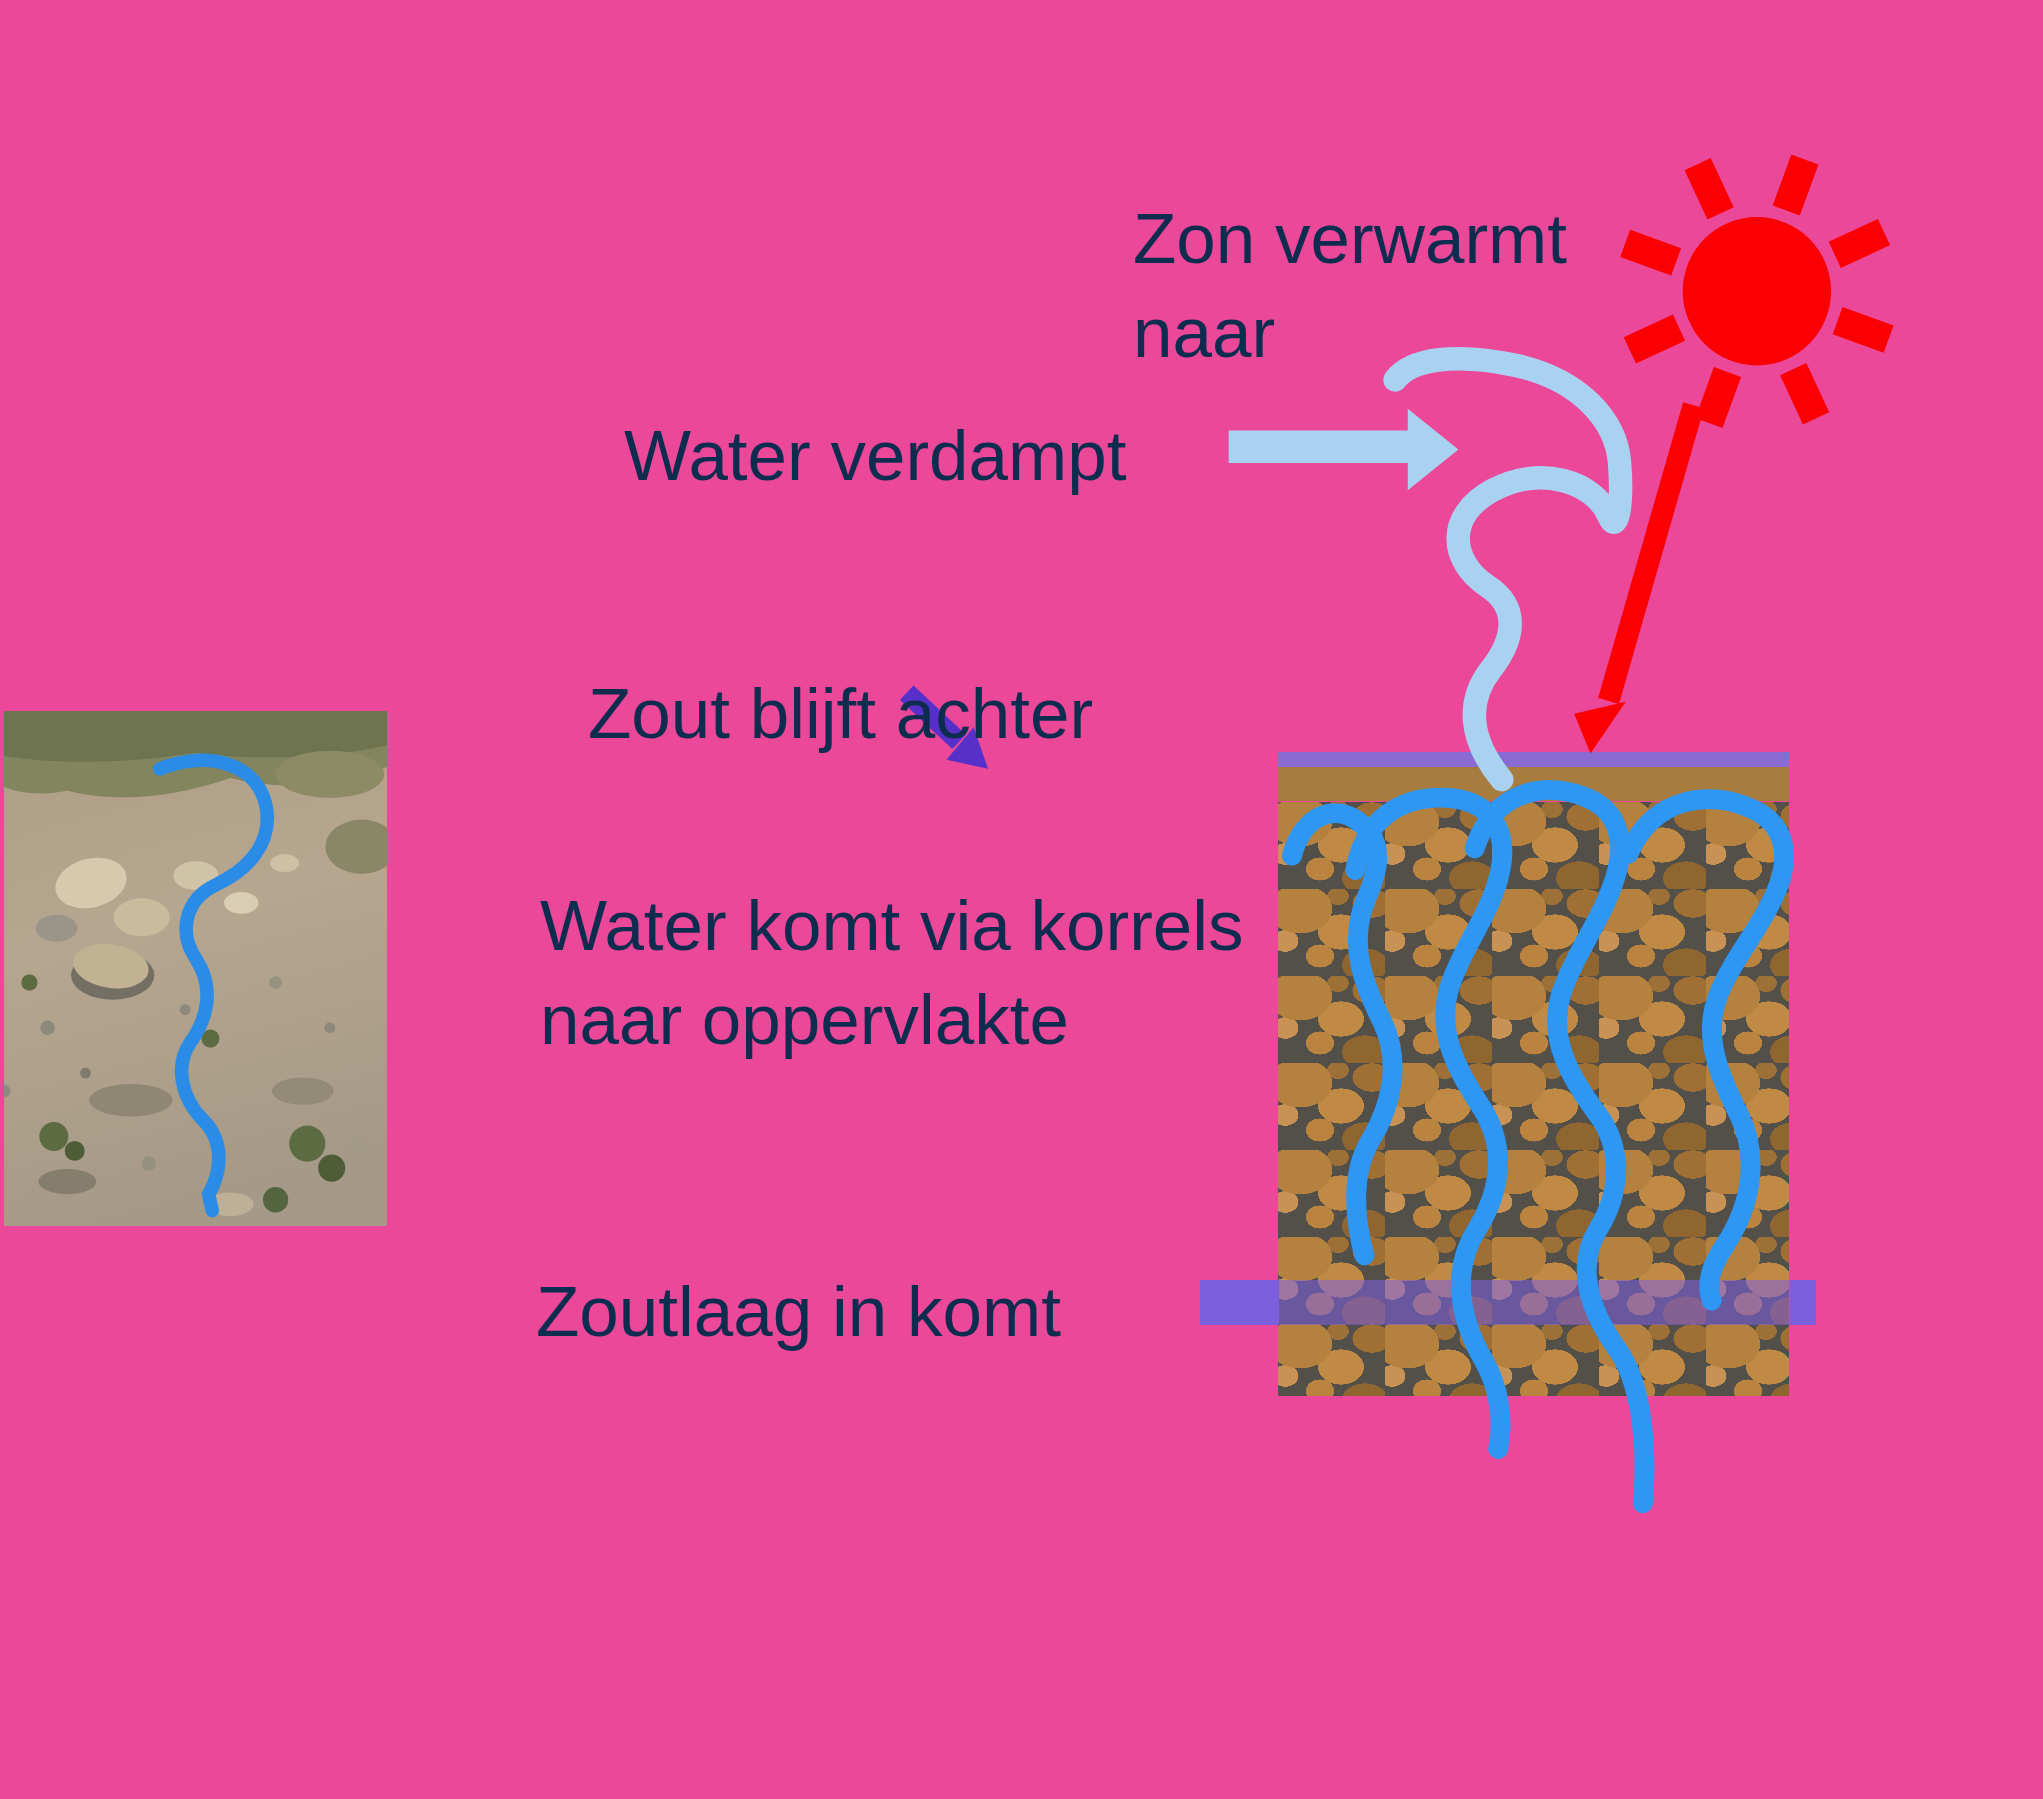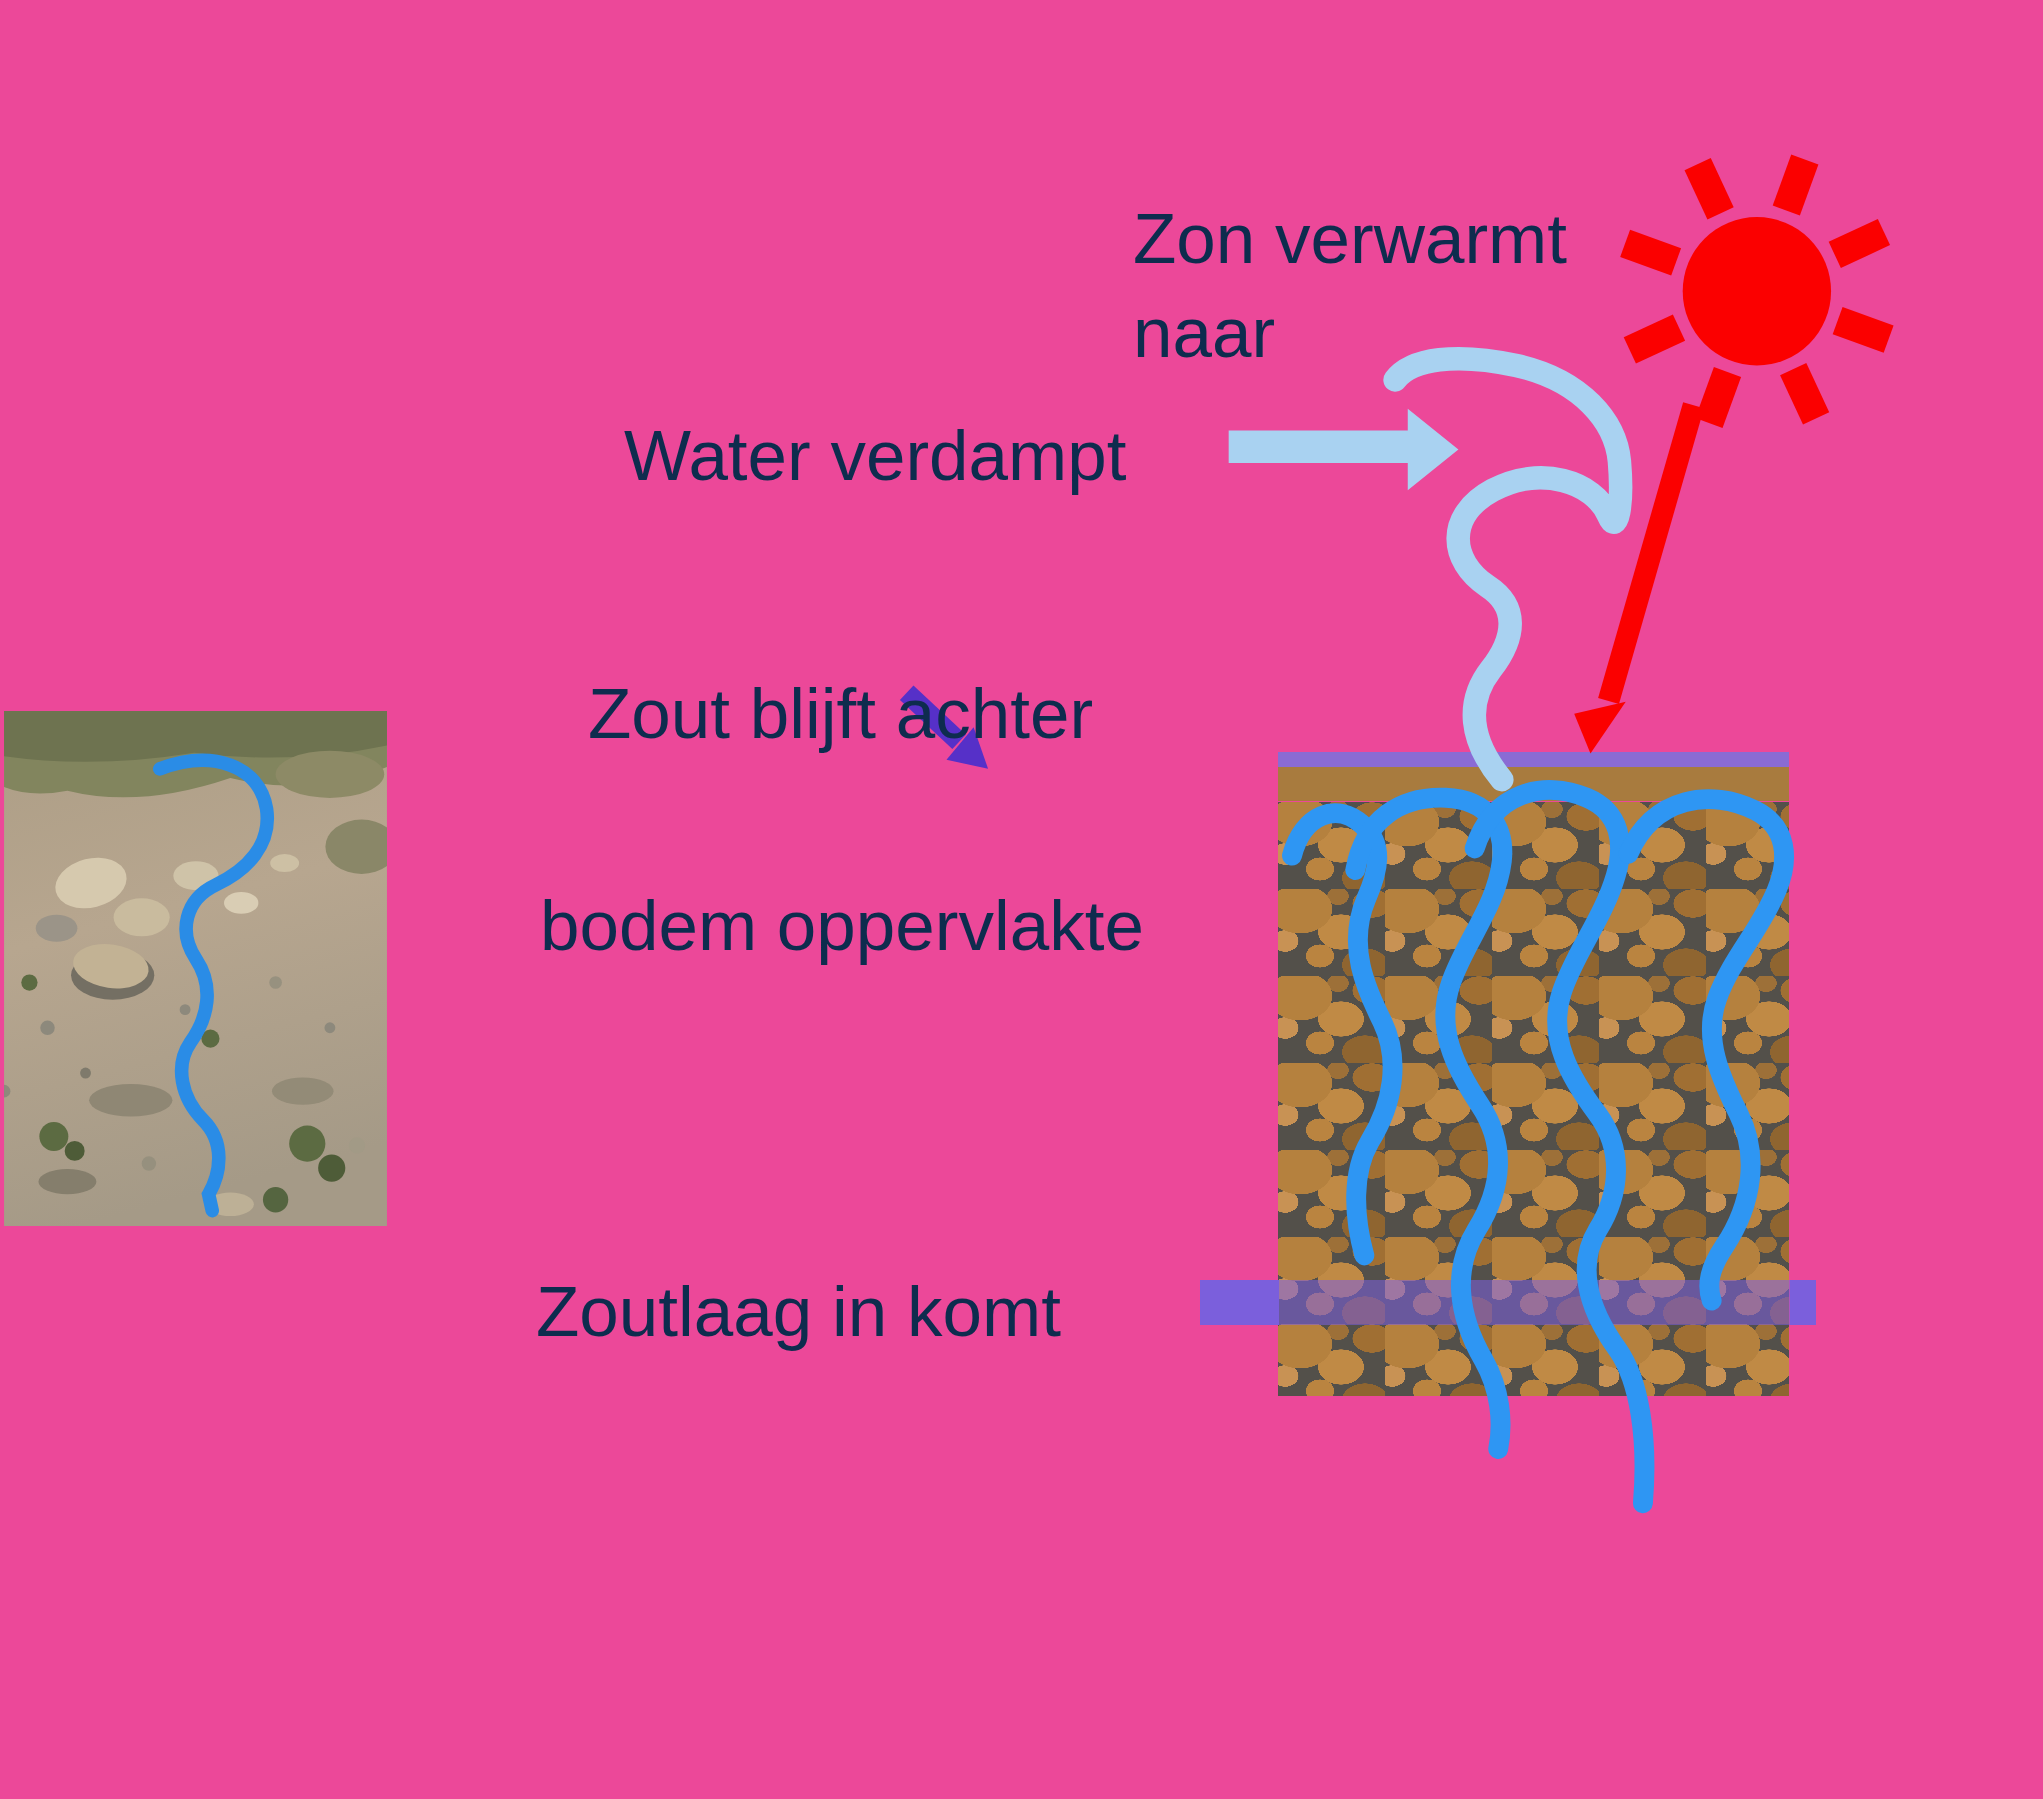--- a/index.html
+++ b/index.html
@@ -114,21 +114,22 @@
   <div class="label" style="left:1133px;top:192px;">
     <span class="line">Zon verwarmt</span>
     <span class="line">naar</span>
   </div>
 
   <div class="label" style="left:624px;top:409px;">Water verdampt</div>
 
   <div class="label" style="left:588px;top:667px;">Zout blijft achter</div>
 
   <div class="label" style="left:540px;top:879px;">
-    <span class="line">bodem oppervlakte</span>
+    <span class="line">Water komt via korrels</span>
+    <span class="line">naar oppervlakte</span>
   </div>
 
   <div class="label" style="left:536px;top:1265px;">Zoutlaag in komt</div>
 
 
   <svg class="decor" viewBox="0 0 2259 1989">
 
     <g>
       <circle cx="1942" cy="322" r="82" fill="#fb0000"></circle>
       <g fill="#fb0000">

